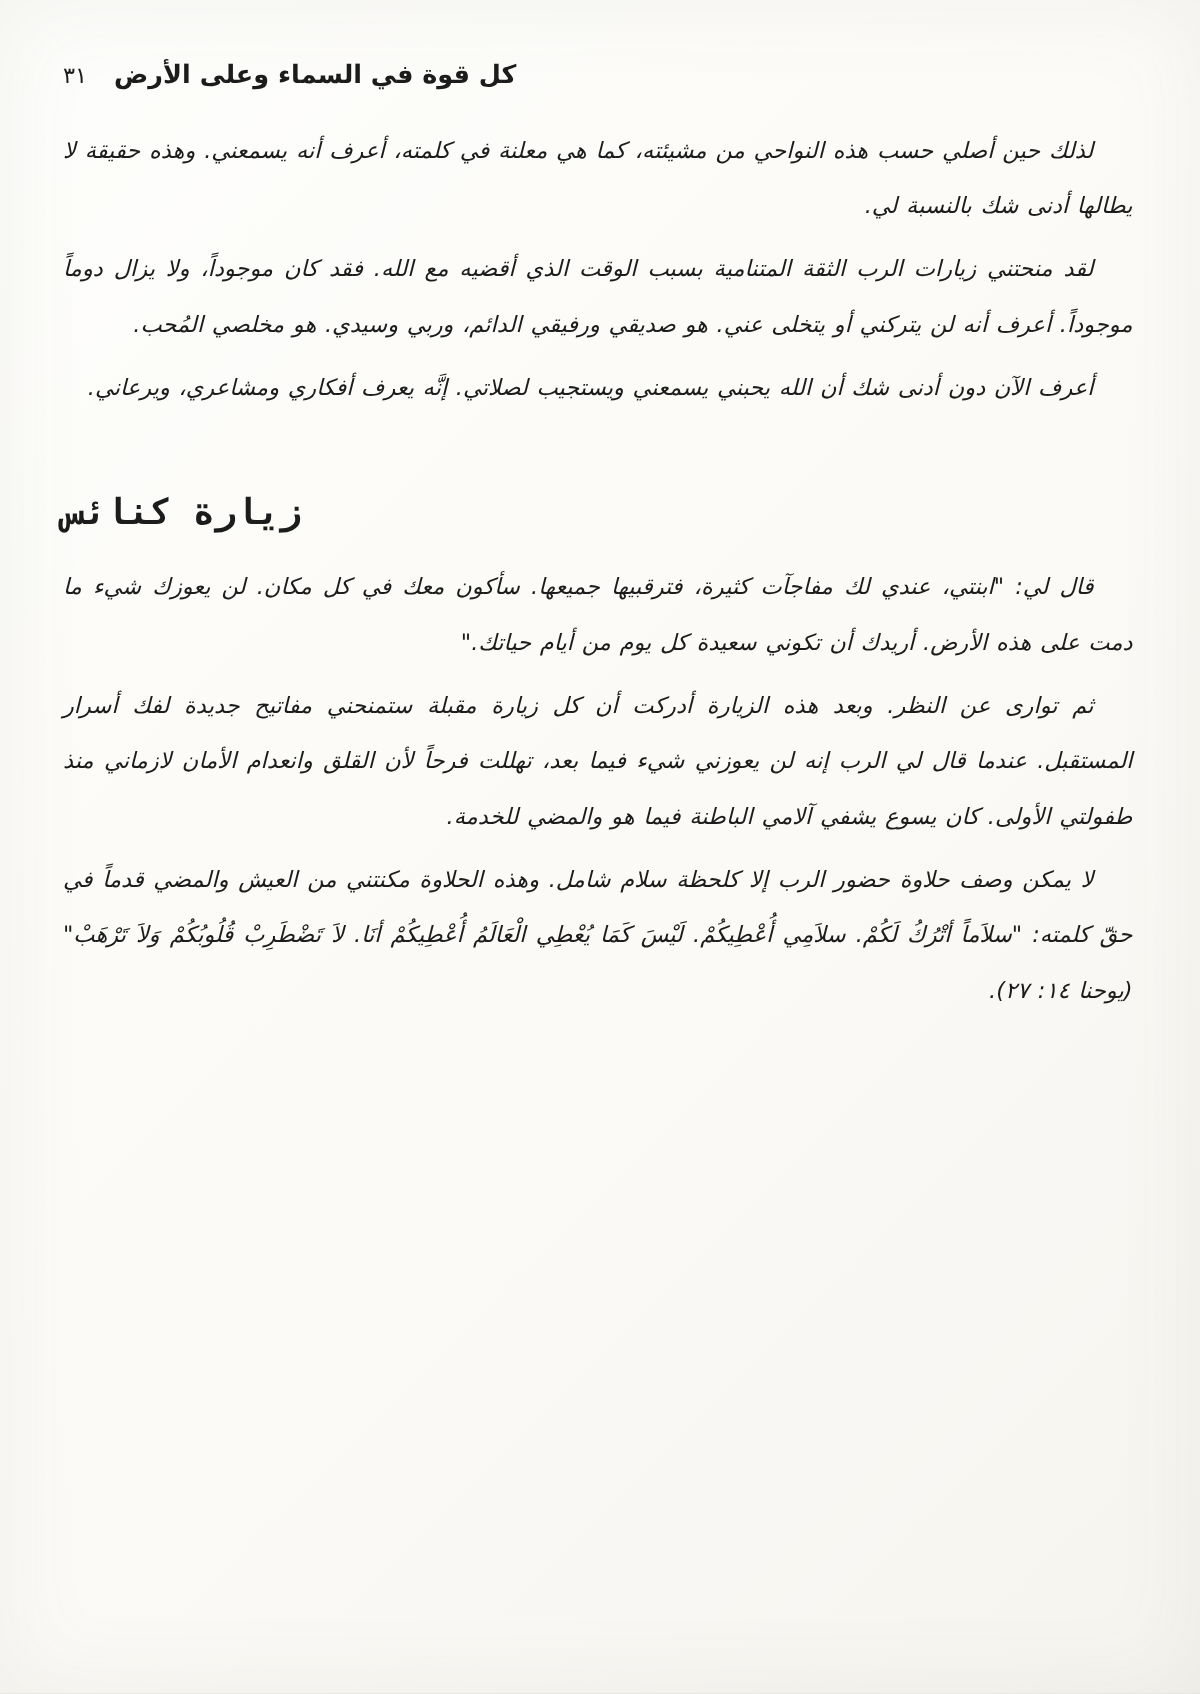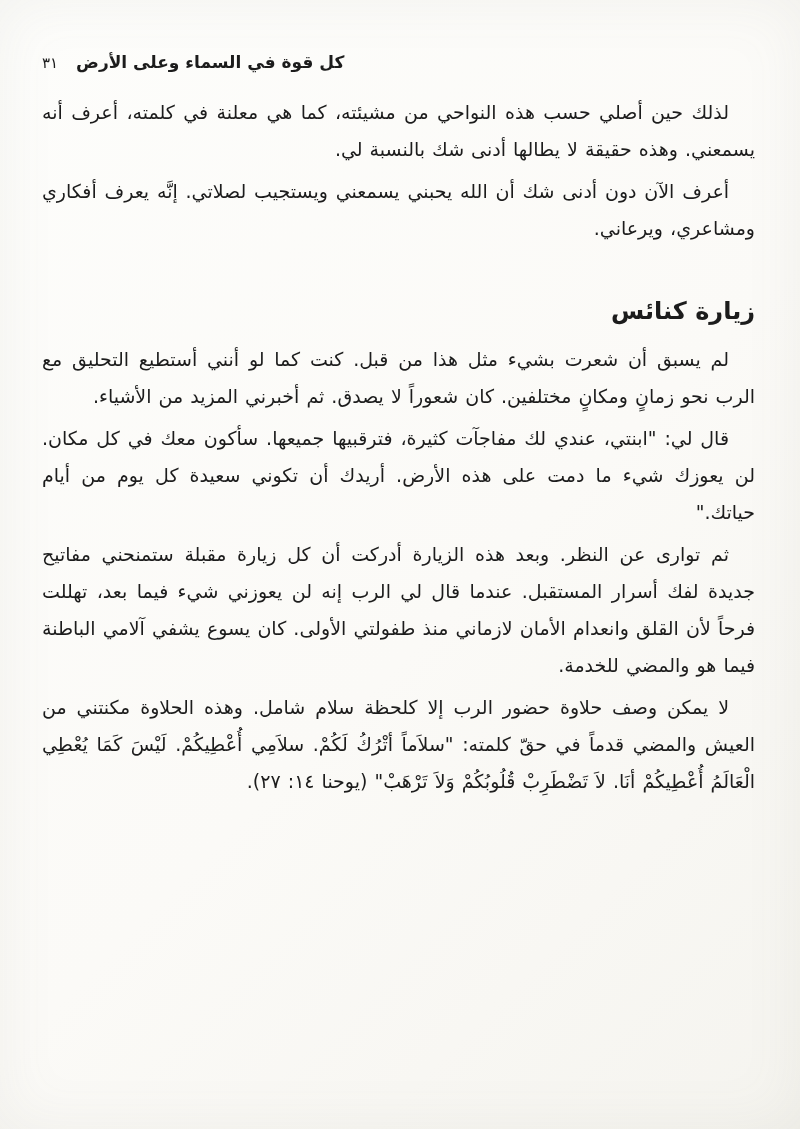--- a/index.html
+++ b/index.html
@@ -9,51 +9,53 @@
     background: #e8e6e1;
     font-family: "DejaVu Sans", sans-serif;
     overflow: hidden;
   }
   .page {
     position: relative;
     width: 800px;
     height: 1129px;
     box-sizing: border-box;
     background: linear-gradient(135deg, #fdfdfb 0%, #fbfaf7 55%, #f5f4ef 100%);
-    padding: 52px 45px 0 42px;
+    padding: 40px 45px 0 42px;
     direction: rtl;
     color: #1c1c1c;
   }
   .running-head {
     direction: rtl;
     text-align: left;           
     font-size: 17px;
     font-weight: bold;
     margin-bottom: 22px;
     white-space: nowrap;
   }
   .running-head .pgnum {
     font-weight: normal;
     font-size: 15px;
     margin-right: 12px;         
     letter-spacing: 2px;
   }
   p.para {
-    font-size: 19px;
+    font-size: 15px;
     line-height: 37px;
     text-align: justify;
     text-indent: 26px;          
     margin: 0 0 5px 0;
     word-spacing: 1px;
+    font-style: italic;
   }
   h2.section-heading {
     font-size: 24px;
     font-weight: bold;
-    text-align: right;
+    text-align: left;
     margin: 50px 0 16px 0;
+    font-family: Liberation Mono, monospace;
   }
   
   .page::after {
     content: "";
     position: absolute;
     inset: 0;
     pointer-events: none;
     box-shadow: inset 0 0 60px rgba(120,115,100,0.08);
   }
 </style>
@@ -61,22 +63,22 @@
 <body>
 
 <div class="page">
 
   <div class="running-head">
     <span>كل قوة في السماء وعلى الأرض</span>
     <span class="pgnum">٣١</span>
   </div>
 
   <p class="para">لذلك حين أصلي حسب هذه النواحي من مشيئته، كما هي معلنة في كلمته، أعرف أنه يسمعني. وهذه حقيقة لا يطالها أدنى شك بالنسبة لي.</p>
+  <p class="para">لقد منحتني زيارات الرب الثقة المتنامية بسبب الوقت الذي أقضيه مع الله. فقد كان موجوداً، ولا يزال دوماً موجوداً. أعرف أنه لن يتركني أو يتخلى عني. هو صديقي ورفيقي الدائم، وربي وسيدي. هو مخلصي المُحب.</p>
   <p class="para">أعرف الآن دون أدنى شك أن الله يحبني يسمعني ويستجيب لصلاتي. إنَّه يعرف أفكاري ومشاعري، ويرعاني.</p>
 
   <h2 class="section-heading">زيارة كنائس</h2>
 
-  <p class="para">لم يسبق أن شعرت بشيء مثل هذا من قبل. كنت كما لو أنني أستطيع التحليق مع الرب نحو زمانٍ ومكانٍ مختلفين. كان شعوراً لا يصدق. ثم أخبرني المزيد من الأشياء.</p>
   <p class="para">قال لي: "ابنتي، عندي لك مفاجآت كثيرة، فترقبيها جميعها. سأكون معك في كل مكان. لن يعوزك شيء ما دمت على هذه الأرض. أريدك أن تكوني سعيدة كل يوم من أيام حياتك."</p>
   <p class="para">ثم توارى عن النظر. وبعد هذه الزيارة أدركت أن كل زيارة مقبلة ستمنحني مفاتيح جديدة لفك أسرار المستقبل. عندما قال لي الرب إنه لن يعوزني شيء فيما بعد، تهللت فرحاً لأن القلق وانعدام الأمان لازماني منذ طفولتي الأولى. كان يسوع يشفي آلامي الباطنة فيما هو والمضي للخدمة.</p>
   <p class="para">لا يمكن وصف حلاوة حضور الرب إلا كلحظة سلام شامل. وهذه الحلاوة مكنتني من العيش والمضي قدماً في حقّ كلمته: "سلاَماً أتْرُكُ لَكُمْ. سلاَمِي أُعْطِيكُمْ. لَيْسَ كَمَا يُعْطِي الْعَالَمُ أُعْطِيكُمْ أنَا. لاَ تَضْطَرِبْ قُلُوبُكُمْ وَلاَ تَرْهَبْ" (يوحنا ١٤: ٢٧).</p>
 
 </div>
 
 </body></html>

